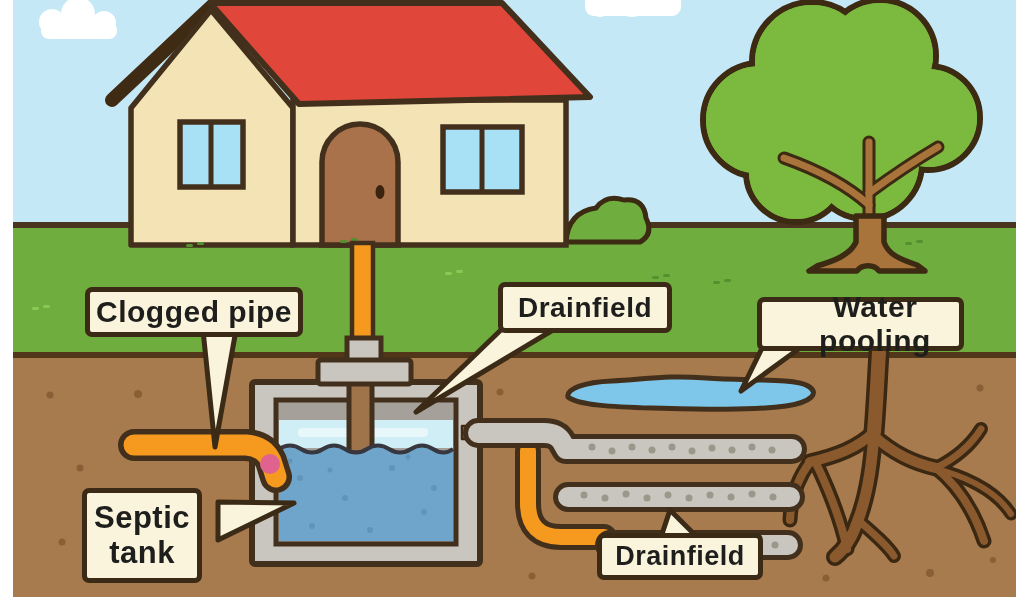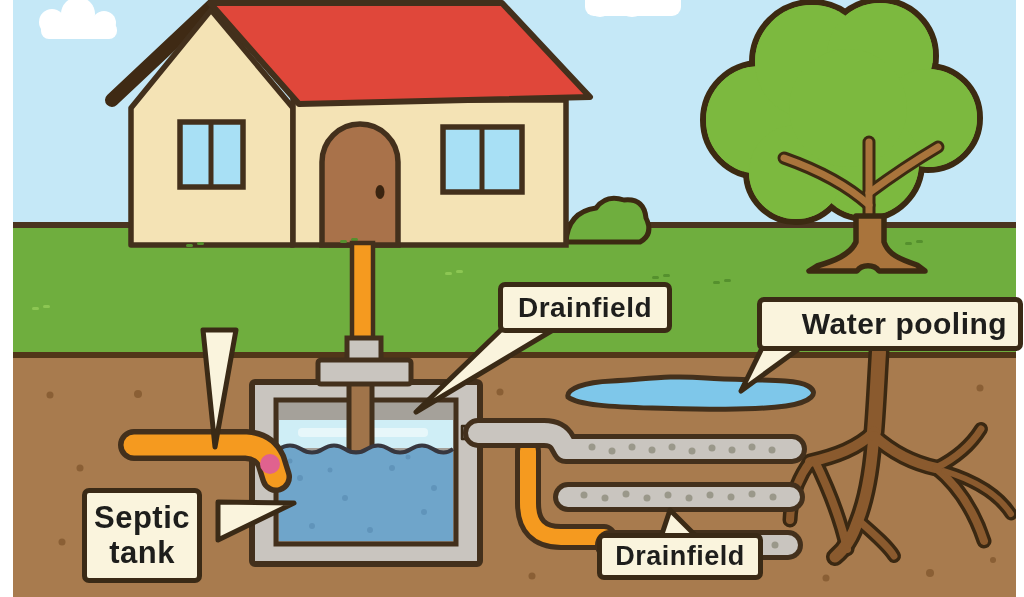--- a/index.html
+++ b/index.html
@@ -9,21 +9,21 @@
   }
   #art{position:absolute;left:0;top:0;width:1024px;height:597px;display:block;}
   .callout{
     position:absolute;display:flex;align-items:center;justify-content:center;
     background:#faf4dd;border:5px solid #3a2a16;border-radius:7px;
     color:#1e1e1c;font-weight:bold;text-align:center;box-sizing:border-box;
     line-height:1.12;z-index:5;letter-spacing:0.5px;
   }
   #lbl-clogged{left:85px;top:287px;width:218px;height:50px;font-size:30px;}
   #lbl-drainfield-top{left:498px;top:282px;width:174px;height:51px;font-size:28px;}
-  #lbl-water-pooling{left:757px;top:297px;width:266px;height:54px;font-size:30px;padding-left:29px;}
+  #lbl-water-pooling{left:757px;top:297px;width:207px;height:54px;font-size:30px;padding-left:29px;}
   #lbl-septic-tank{left:82px;top:488px;width:120px;height:95px;font-size:31px;padding:0 14px;}
   #lbl-drainfield-bottom{left:597px;top:533px;width:166px;height:47px;font-size:27px;}
 </style>
 </head>
 <body>
 
 <div id="stage">
 
 <svg id="art" viewBox="0 0 1024 597">
 
@@ -255,20 +255,23 @@
     <polygon points="505,326 553,330 416,412"></polygon>
     <polygon points="764,344 800,348 741,391"></polygon>
     <polygon points="218,502 218,540 294,503"></polygon>
     <polygon points="660,540 700,540 670,510"></polygon>
   </g>
 
   <rect x="0" y="0" width="13" height="597" fill="#ffffff"></rect>
   <rect x="1016" y="0" width="8" height="597" fill="#ffffff"></rect>
 </svg>
 
+  <div class="callout" id="lbl-clogged">
+    <span>Clogged pipe</span>
+  </div>
   <div class="callout" id="lbl-drainfield-top">
     <span>Drainfield</span>
   </div>
   <div class="callout" id="lbl-water-pooling">
     <span>Water pooling</span>
   </div>
   <div class="callout" id="lbl-septic-tank">
     <span>Septic tank</span>
   </div>
   <div class="callout" id="lbl-drainfield-bottom">

